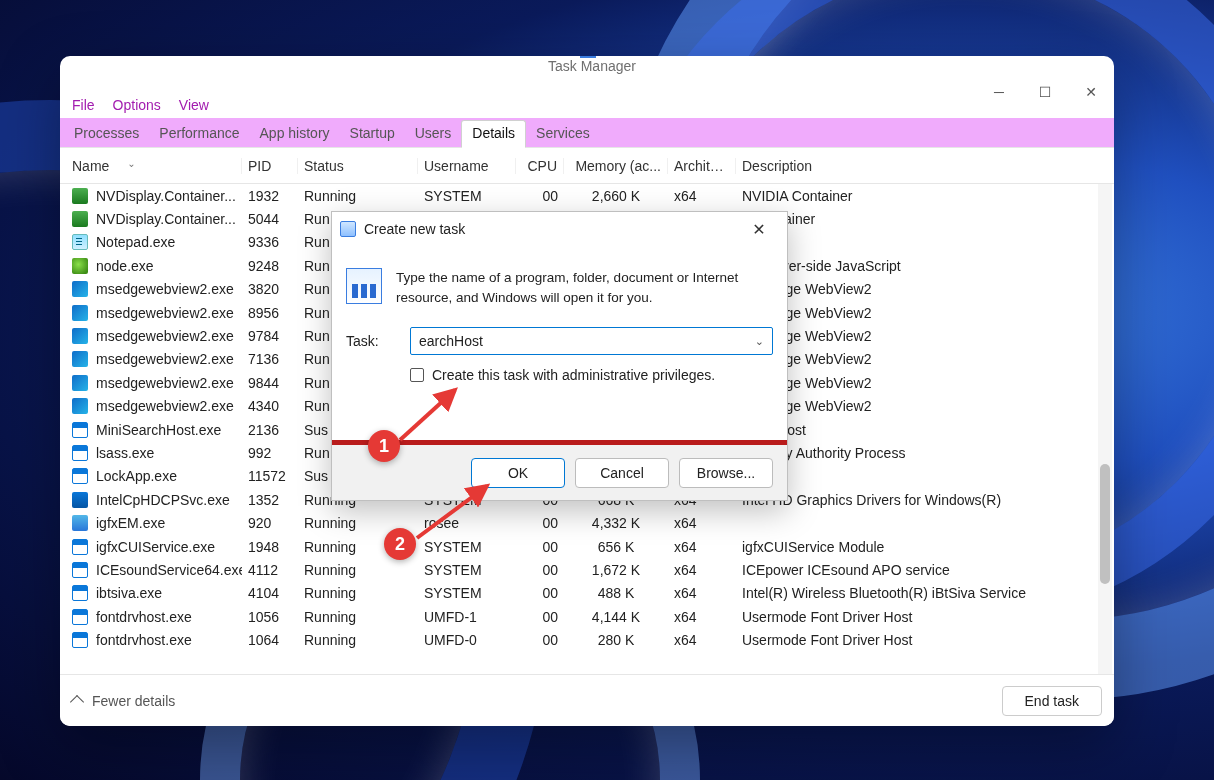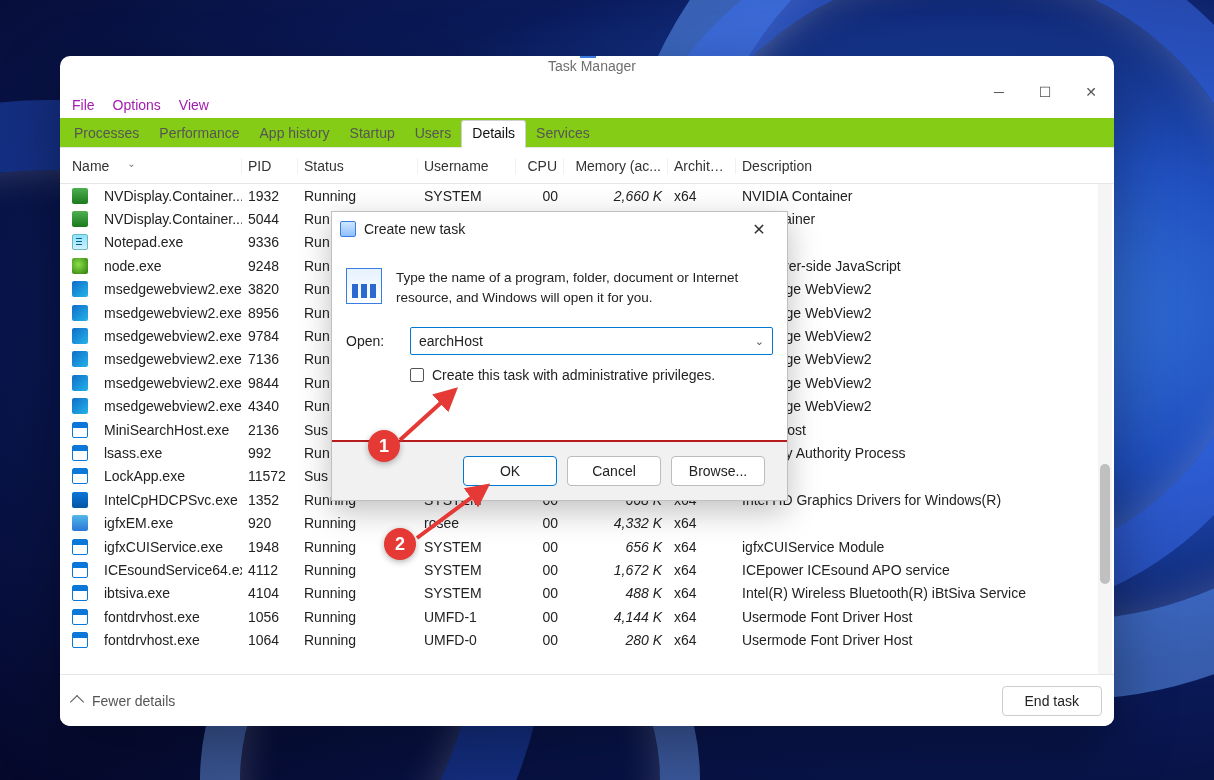--- a/index.html
+++ b/index.html
@@ -77,21 +77,21 @@
     gap: 18px;
     padding: 0 12px;
     color: #a21caf; font-size: 14px;
   }
   .tm-tabs {
     display: flex;
     align-items: flex-end;
     padding: 0 4px;
     border-bottom: 1px solid #e6e6e6;
     height: 30px;
-    background: #84cc16;
+    background: #f0abfc;
   }
   .tm-tab {
     padding: 4px 10px 6px;
     color: #555; font-size: 14px;
     position: relative;
   }
   .tm-tab.active {
     background: #fff;
     border: 1px solid #d0d0d0;
     border-bottom: 1px solid #fff;
@@ -127,26 +127,26 @@
   .tm-row {
     display: flex;
     height: 23.4px;
     align-items: center;
     padding: 0 6px;
     font-size: 14px;
     color: #222;
     white-space: nowrap;
   }
   .rcell { padding: 0 6px; overflow: hidden; text-overflow: ellipsis;}
-  .rc-name { width: 176px; display:flex; align-items:center; gap:16px;}
+  .rc-name { width: 176px; display:flex; align-items:center; gap:8px;}
   .rc-pid  { width: 56px; }
   .rc-status { width: 120px; }
   .rc-user { width: 98px; }
   .rc-cpu  { width: 48px; text-align: right;}
-  .rc-mem  { width: 104px; text-align: right; font-style: italic;}
+  .rc-mem  { width: 104px; text-align: center;}
   .rc-arch { width: 68px; }
   .rc-desc { flex: 1;}
   .proc-icon {
     width: 16px; height: 16px; flex: 0 0 16px;
     border-radius: 2px;
     display:inline-block;
   }
   .ic-green { background: linear-gradient(#4caf50,#1b7a1f);}
   .ic-note  { background: linear-gradient(#8fe0ff,#d0f0ff); border:1px solid #6bb; position:relative;}
   .ic-note::after{content:""; position:absolute; left:3px; top:3px; width:6px; height:1px; background:#068; box-shadow:0 3px 0 #068,0 6px 0 #068;}
@@ -216,22 +216,22 @@
   .cnt-combo {
     flex:1; height:28px; border:1px solid #0078d4; border-radius:2px;
     display:flex; align-items:center; padding:0 8px; font-size:14px; color:#222;
     position:relative; background:#fff;
   }
   .cnt-combo .dd { margin-left:auto; color:#555; font-size:11px;}
   .cnt-adminrow { display:flex; align-items:center; gap:8px; margin-left:64px; margin-bottom:8px; font-size:14px;color:#222;}
   .cnt-checkbox { width:14px; height:14px; border:1px solid #555; border-radius:2px; background:#fff;}
   .cnt-btnbar {
     margin-top:auto; height:60px; background:#f1f1f1;
-    display:flex; align-items:center; justify-content:flex-end; gap:10px; padding:0 22px;
-    border-top:2px solid #b91c1c;
+    display:flex; align-items:center; justify-content:flex-end; gap:10px; padding:0 14px;
+    border-top:5px solid #b91c1c;
   }
   .cnt-btn {
     min-width: 94px; height:30px; padding:0 14px;
     background:#fff; border:1px solid #bcbcbc; border-radius:4px;
     font-size:14px; color:#222; display:flex; align-items:center; justify-content:center;
   }
   .cnt-btn.primary { border:1px solid #0078d4; }
 
   
   .badge {
@@ -576,21 +576,21 @@
     <span class="cnt-run-icon"></span>
     <span>Create new task</span>
     <div class="cnt-close">✕</div>
   </div>
   <div class="cnt-body">
     <div class="cnt-msgrow">
       <div class="cnt-bigicon"></div>
       <div class="cnt-msg">Type the name of a program, folder, document or Internet resource, and Windows will open it for you.</div>
     </div>
     <div class="cnt-openrow">
-      <div class="cnt-openlabel">Open:</div>
+      <div class="cnt-openlabel">Task:</div>
       <div class="cnt-combo">
         <span>earchHost</span>
         <span class="dd">⌄</span>
       </div>
     </div>
     <div class="cnt-adminrow">
       <span class="cnt-checkbox"></span>
       <span>Create this task with administrative privileges.</span>
     </div>
   </div>

